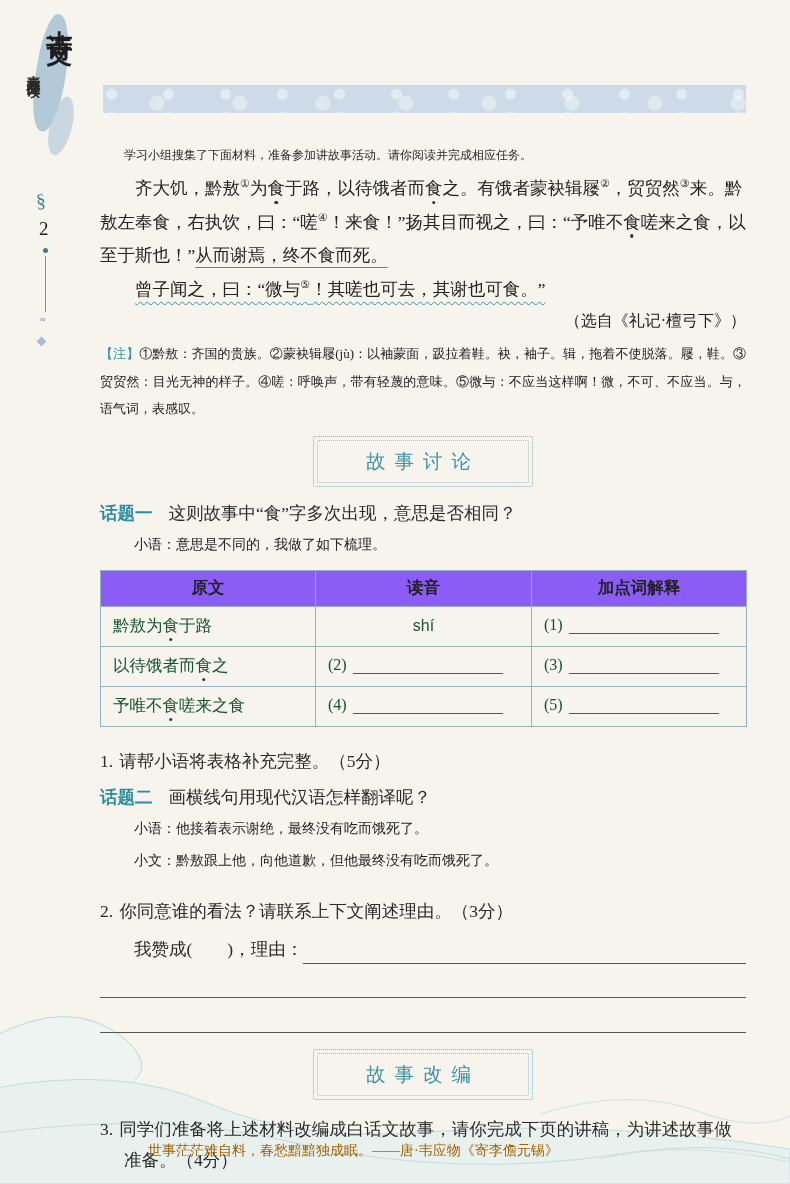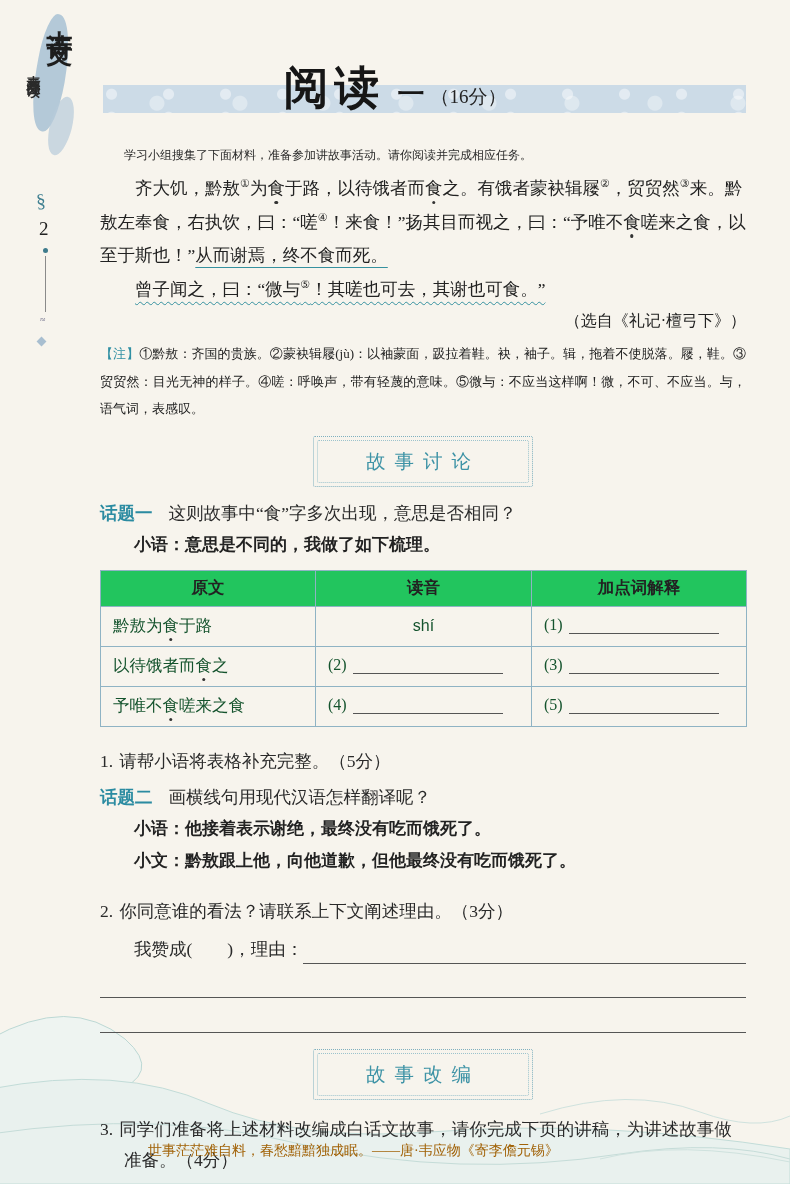--- a/index.html
+++ b/index.html
@@ -39,25 +39,25 @@
   .source{font-size:16px;line-height:26px;text-align:right;margin-top:2px;color:#222;}
   .notes{font-size:13px;line-height:27.5px;margin-top:6px;color:#222;text-align:justify;}
   .note-label{color:#2f8fa3;}
 
   .badge{width:212px;margin:13px auto 10px auto;border:1px dotted #7fb0bf;padding:3px;border-radius:2px;}
   .badge-inner{border:1px dotted #9cc3cd;padding:7px 4px;text-align:center;border-radius:2px;}
   .badge-inner span{font-size:19.5px;letter-spacing:9px;color:#3e93a6;font-family:"Liberation Serif",serif;}
 
   .topic{font-size:17.5px;line-height:32px;margin-top:4px;}
   .topic-label{color:#2b8ba1;font-weight:bold;font-family:"Liberation Sans",sans-serif;margin-right:16px;}
-  .reply{font-size:17px;line-height:32px;padding-left:34px;color:#222;font-weight:bold;}
+  .reply{font-size:14px;line-height:32px;padding-left:34px;color:#222;}
 
   table.fill-table{border-collapse:collapse;table-layout:fixed;width:646px;margin-top:9px;}
   table.fill-table th,table.fill-table td{border:1px solid #8fb3c4;font-weight:normal;}
-  table.fill-table th{background:#22c55e;font-family:"Liberation Sans",sans-serif;font-weight:bold;font-size:16.5px;height:33px;color:#222;}
+  table.fill-table th{background:#8b5cf6;font-family:"Liberation Sans",sans-serif;font-weight:bold;font-size:16.5px;height:33px;color:#222;}
   table.fill-table td{height:35px;font-size:16.5px;padding:2px 12px;color:#14532d;}
   .col1{width:215px;} .col2{width:216px;} .col3{width:215px;}
   .pinyin{display:block;text-align:center;font-family:"Liberation Sans",sans-serif;font-size:16px;}
   .blank-cell{display:flex;align-items:flex-end;gap:6px;padding-bottom:4px;}
   .blank-label{font-size:16px;}
   .fill-line{flex:1;border-bottom:1px solid #555;height:1.1em;max-width:150px;}
 
   .q{font-size:17.5px;line-height:31px;margin-top:19px;padding-left:24px;text-indent:-24px;}
   .q .q-num{margin-right:6px;}
   .answer-row{display:flex;align-items:flex-end;margin-top:7px;padding-left:34px;font-size:17.5px;line-height:30px;}
@@ -83,23 +83,20 @@
     <div class="series-subtitle">素养阅读</div>
     <div class="section-mark">§</div>
     <div class="side-page-num">2</div>
     <div class="side-dot"></div>
     <div class="side-rule"></div>
     <div class="side-end">≈</div>
     <div class="side-diamond"></div>
   </aside>
 
   <div class="banner"></div>
-  <div class="title-row">
-    <span class="title-main">阅读</span><span class="title-part">一</span><span class="title-points">（16分）</span>
-  </div>
 
   <main class="content">
 
     <p class="intro">学习小组搜集了下面材料，准备参加讲故事活动。请你阅读并完成相应任务。</p>
 
     <p class="passage"><span>齐大饥，黔敖</span><span class="sup">①</span><span>为</span><span class="dot-em">食</span><span>于路，以待饿者而</span><span class="dot-em">食</span><span>之。有饿者蒙袂辑屦</span><span class="sup">②</span><span>，贸贸然</span><span class="sup">③</span><span>来。黔敖左奉食，右执饮，曰：“嗟</span><span class="sup">④</span><span>！来食！”扬其目而视之，曰：“予唯不</span><span class="dot-em">食</span><span>嗟来之食，以至于斯也！”</span><span class="u-line">从而谢焉，终不食而死。</span></p>
 
     <p class="passage p2"><span>曾子闻之，曰：“微与</span><span class="sup">⑤</span><span>！其嗟也可去，其谢也可食。”</span></p>
 
     <p class="source">（选自《礼记·檀弓下》）</p>

